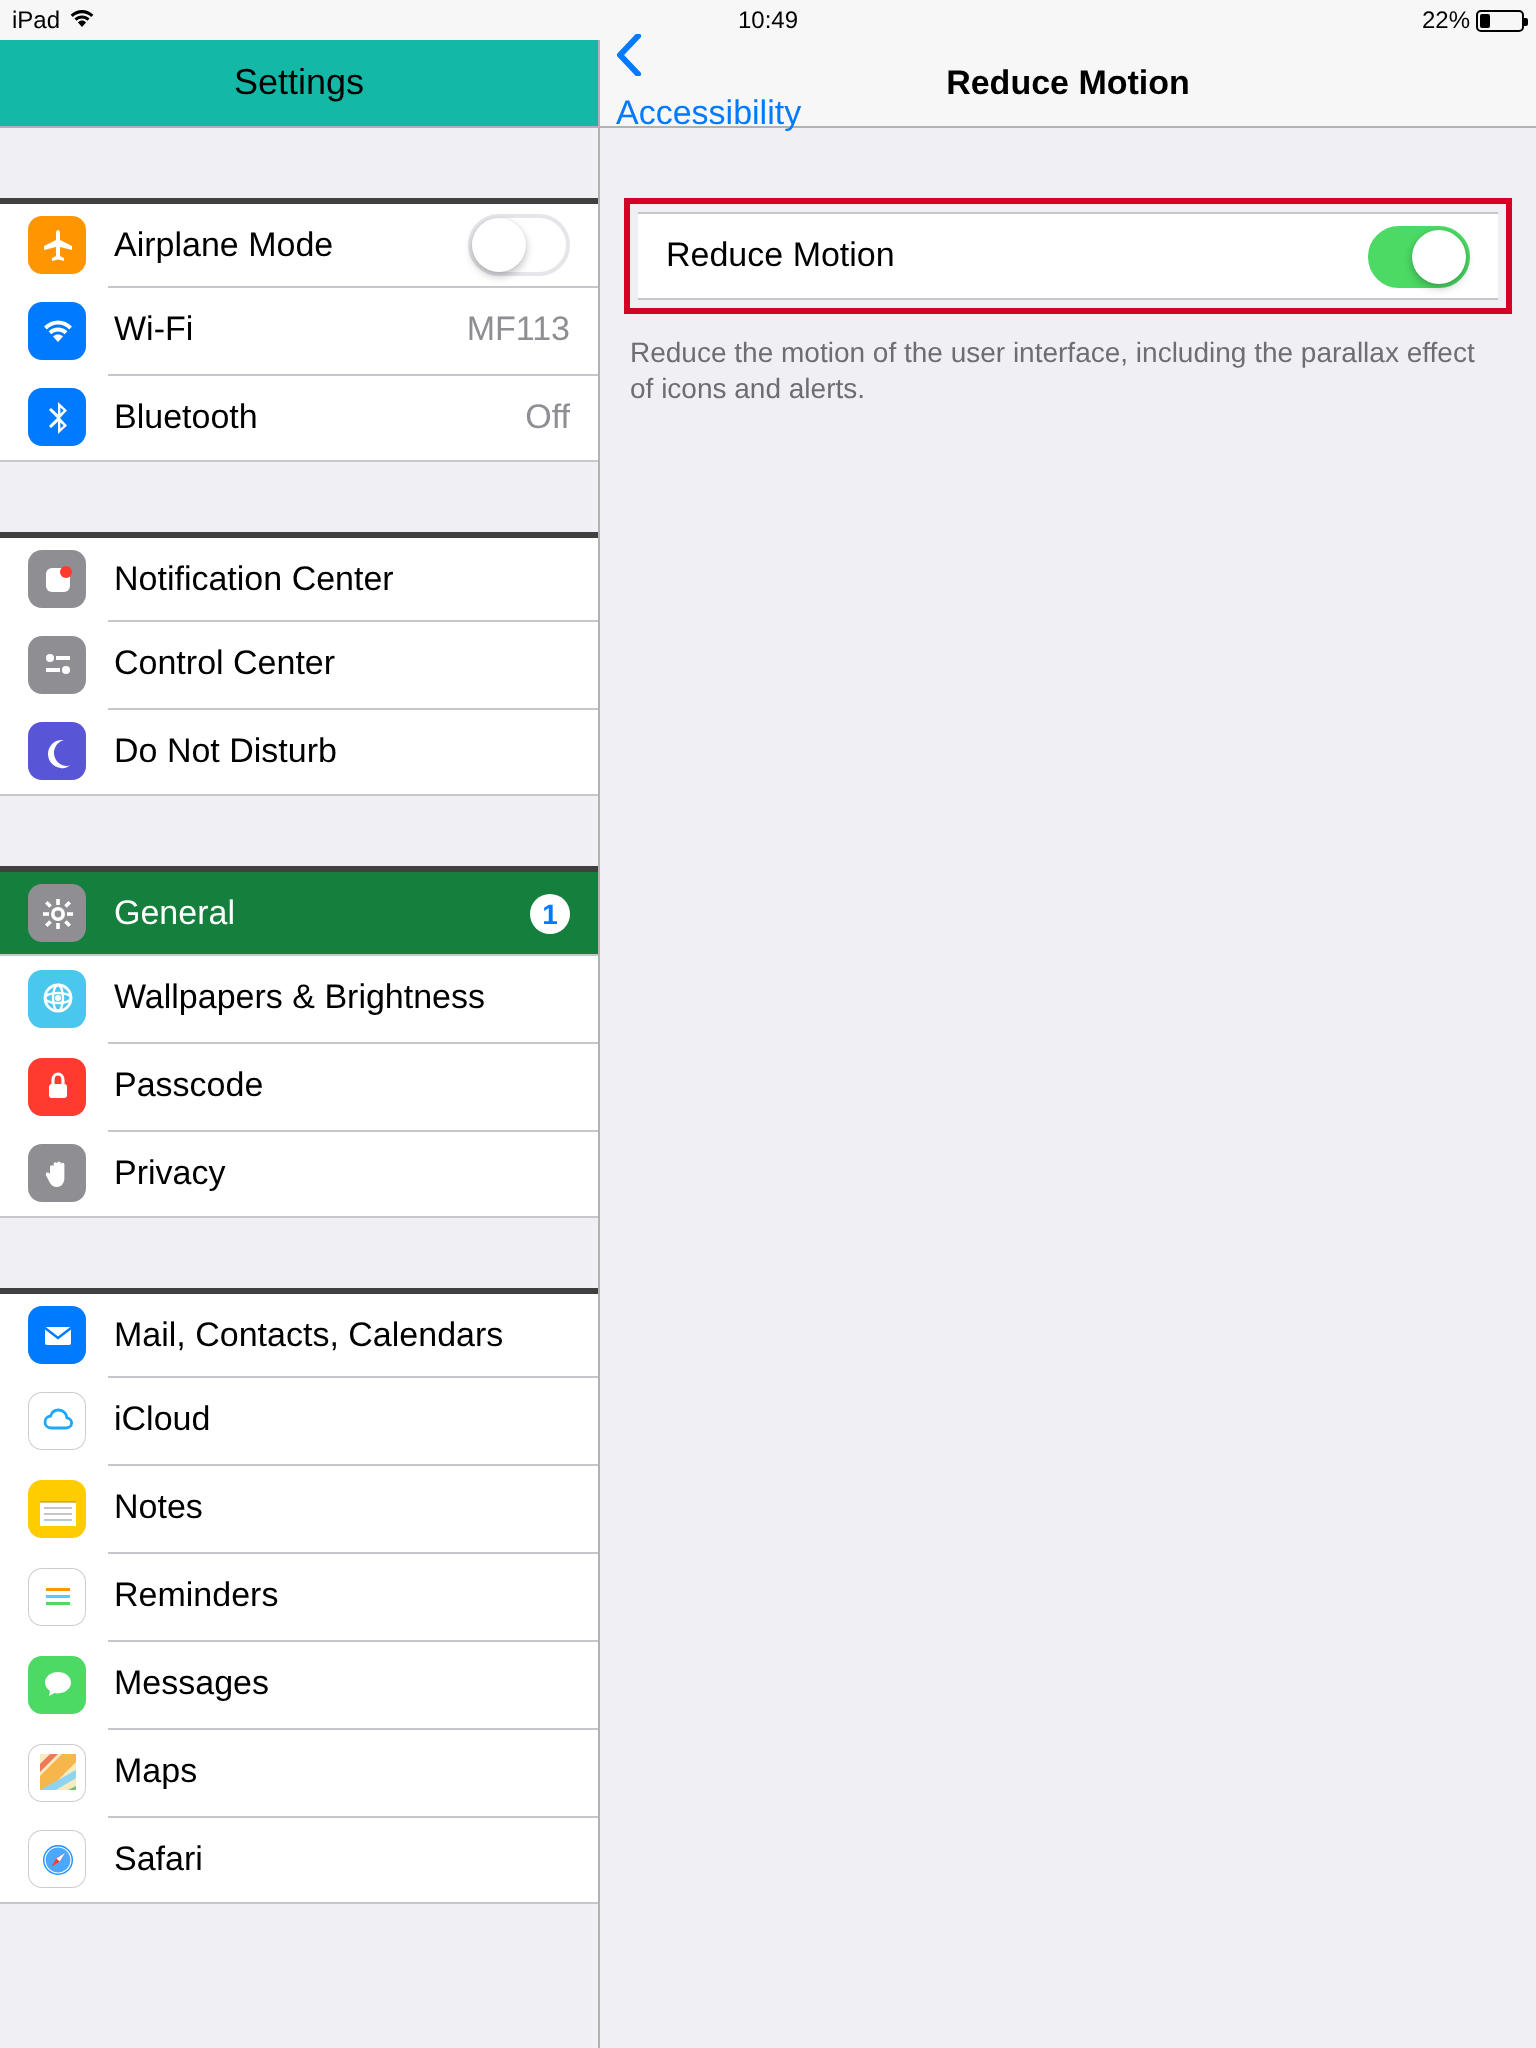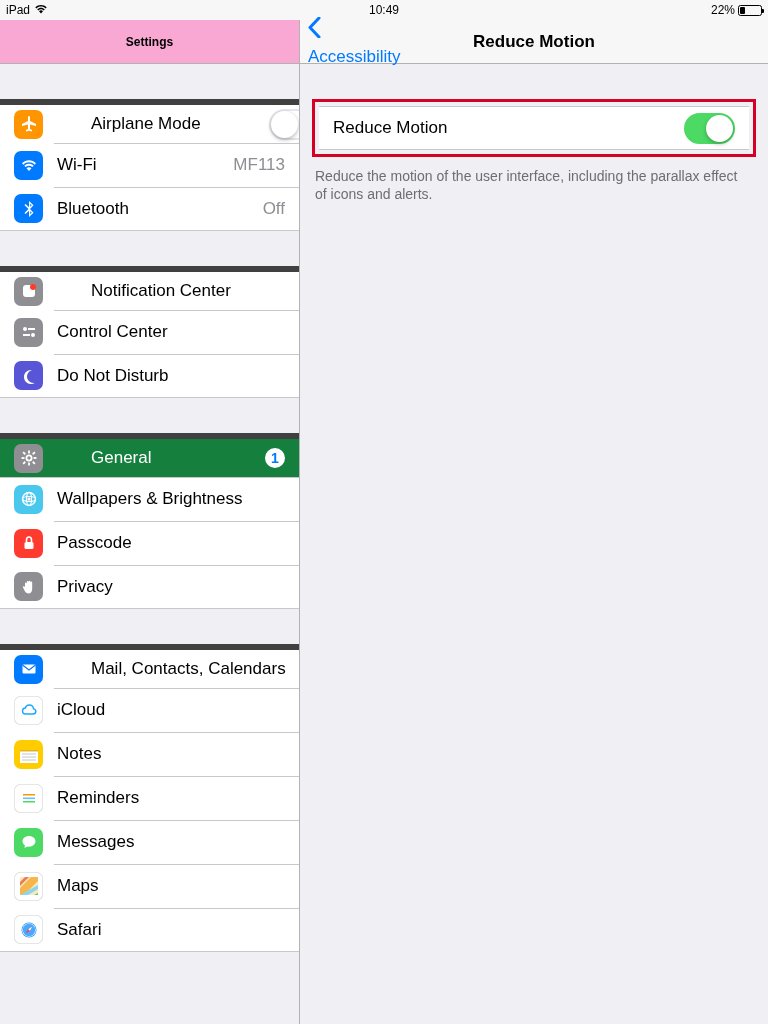--- a/index.html
+++ b/index.html
@@ -40,24 +40,24 @@
     position: relative;
   }
   .detail { flex: 1; background: #efeff4; display: flex; flex-direction: column; }
 
   
   .sidebar-nav {
     height: 44px;
     display: flex;
     align-items: center;
     justify-content: center;
-    background: #f9a8d4;
+    background: #14b8a6;
     border-bottom: 1px solid #b2b2b2;
-    font-size: 12px;
-    font-weight: 700;
+    font-size: 18px;
+    font-weight: 400;
   }
 
   .sidebar-content { overflow-y: auto; height: calc(100% - 44px); }
 
   .group { margin-top: 35px; }
   .group:first-child { margin-top: 35px; }
   .row {
     height: 44px;
     background: #fff;
     display: flex;
@@ -65,21 +65,21 @@
     padding: 0 14px 0 14px;
     position: relative;
   }
   .row + .row::before, .group .row:not(:first-child)::before {
     content: "";
     position: absolute;
     top: 0; left: 54px; right: 0;
     height: 1px;
     background: #c8c7cc;
   }
-  .group .row:first-child { border-top: 6px solid #404040; gap: 34px; }
+  .group .row:first-child { border-top: 3px solid #404040; }
   .group .row:last-child { border-bottom: 1px solid #c8c7cc; }
 
   .row.selected { background: #15803d; color: #fff; }
   .row.selected::before { display: none; }
   .row.selected + .row::before { left: 0; }
 
   .icon-wrap {
     width: 29px; height: 29px;
     border-radius: 7px;
     margin-right: 14px;

